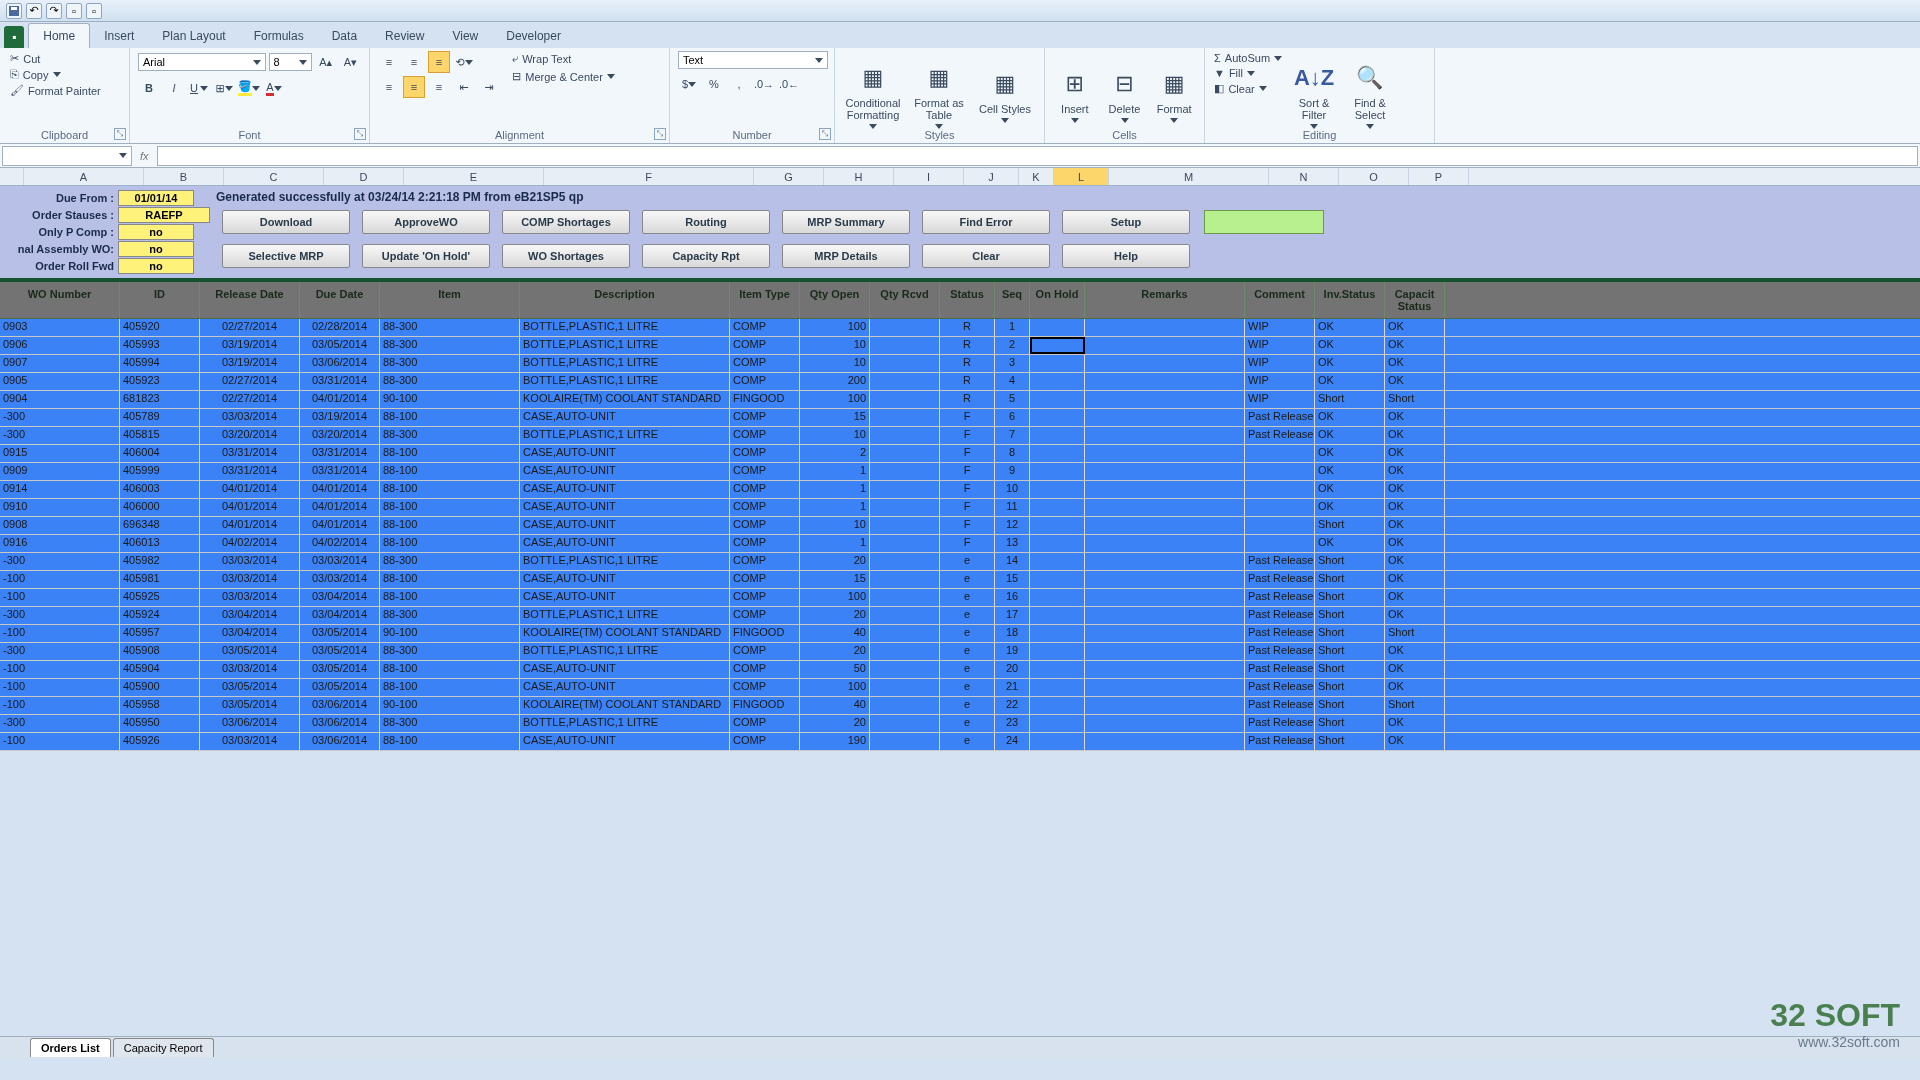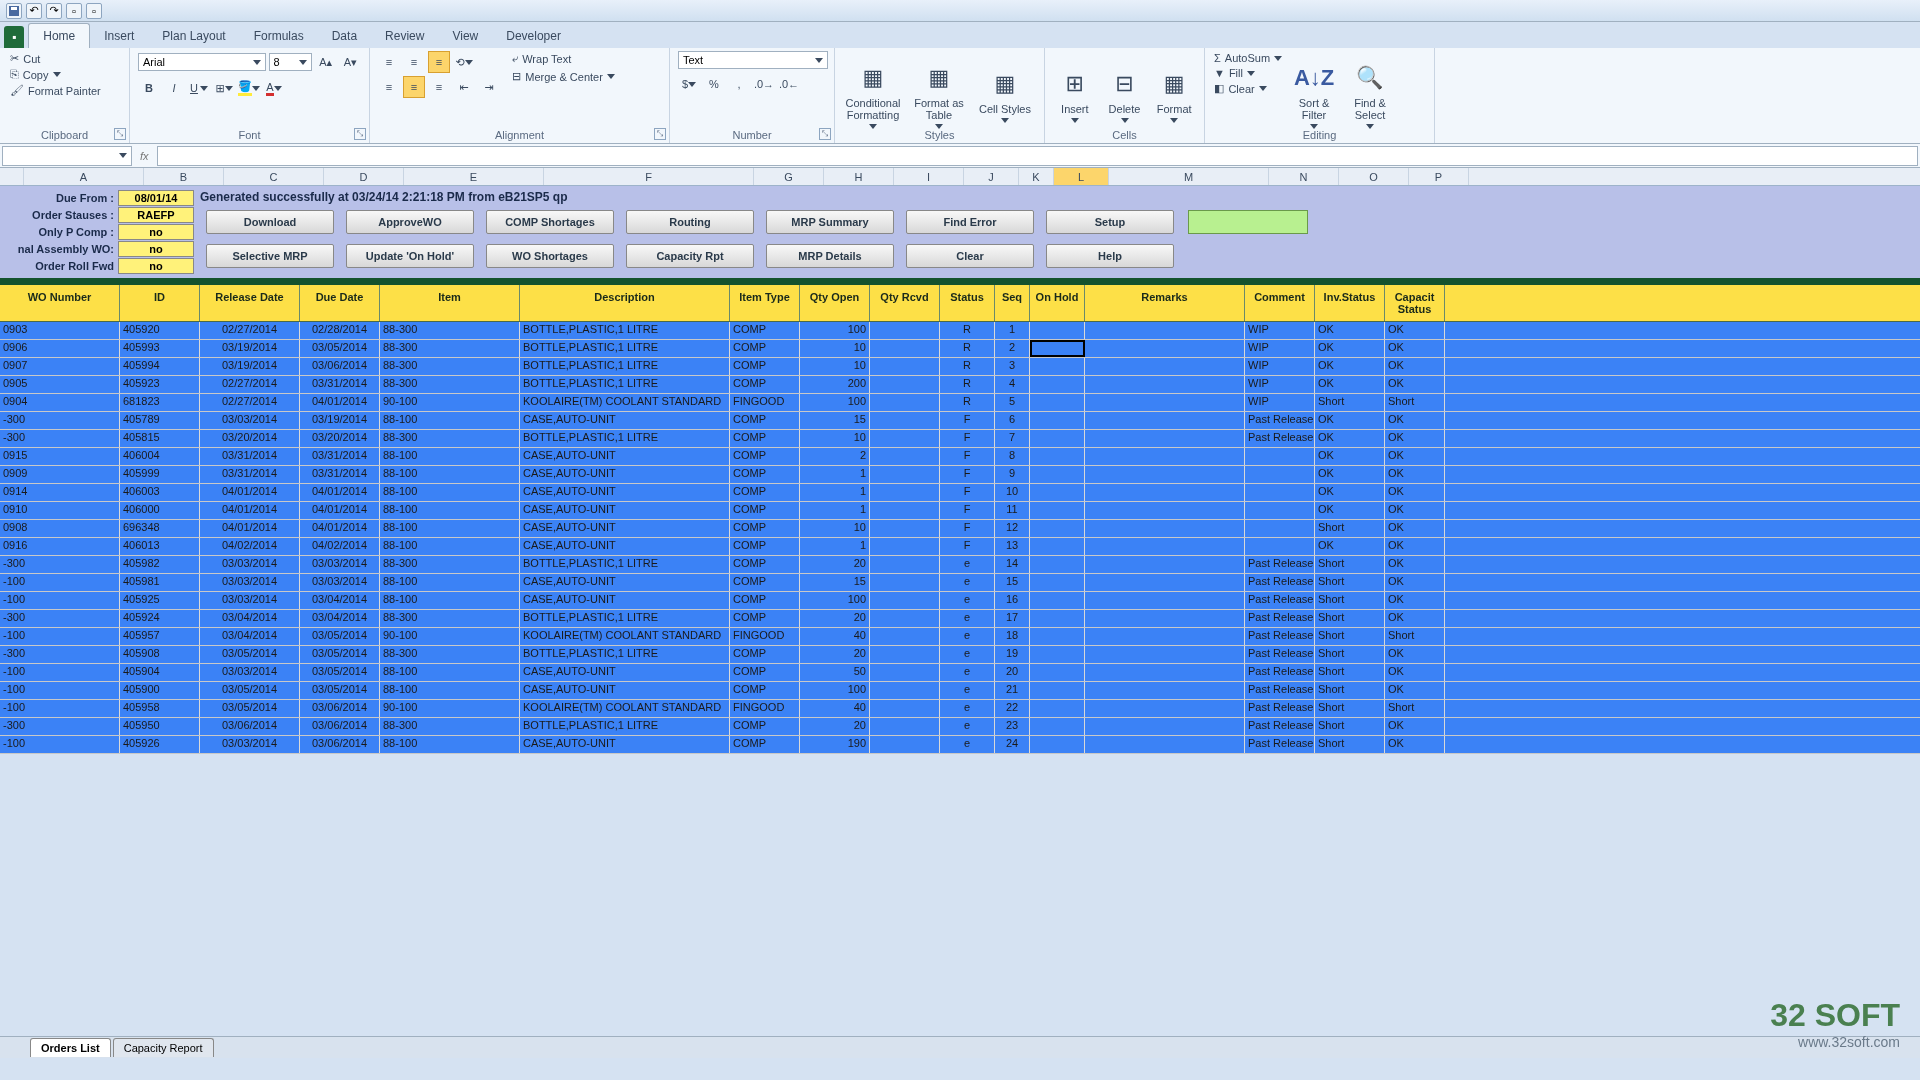--- a/index.html
+++ b/index.html
@@ -37,21 +37,21 @@
 .content{background:#b8c0e8;display:flex;flex-direction:column}
 .params{display:flex;padding:4px 2px;gap:8px}
 .param-block{display:flex;flex-direction:column;gap:1px}
 .prow{display:flex;align-items:center}
 .plabel{text-align:right;padding-right:4px;font-weight:bold;color:#1a2a4a;font-size:11px}
 .pval{background:#fff27a;border:1px solid #888;text-align:center;padding:1px;font-weight:bold;font-size:11px}
 .pval.empty{background:#fff27a}
 .abtn{background:linear-gradient(#f8f8f8,#d8d8d8);border:1px solid #888;border-radius:2px;padding:5px 4px;text-align:center;font-size:11px;font-weight:bold;color:#2a3a4a;cursor:pointer}
 .greenbtn{background:#b8f090;border:1px solid #6a9a4a;height:24px;width:120px}
 .gen-msg{font-weight:bold;color:#1a2a4a;padding:4px;font-size:12px}
-.data-headers{display:flex;background:#fde047;border-top:7px solid #14532d;border-bottom:1px solid #4a6a4a}
+.data-headers{display:flex;background:#737373;border-top:4px solid #14532d;border-bottom:1px solid #4a6a4a}
 .dh{border-right:1px solid #6a8a6a;padding:6px 2px;text-align:center;font-weight:bold;color:#1a2a1a;font-size:11px}
 .data-rows{background:#3b82f6}
 .drow{display:flex;border-bottom:1px solid #c8c8c8;height:18px}
 .dc{border-right:1px solid #d8d8d8;padding:1px 3px;font-size:11px;color:#1a1a1a;overflow:hidden;white-space:nowrap}
 .dc.r{text-align:right}
 .dc.c{text-align:center}
 .sel-cell{border:2px solid #000!important}
 .sheet-tabs{position:fixed;bottom:22px;left:0;right:0;background:#d8e2ee;height:22px;display:flex;align-items:center;padding-left:30px;gap:2px;border-top:1px solid #a0b0c0}
 .stab{background:#fff;border:1px solid #888;border-bottom:none;padding:3px 10px;font-size:11px;border-radius:3px 3px 0 0}
 .stab.active{font-weight:bold;background:#fff}
@@ -311,25 +311,25 @@
     <div class="ch" style="width:70px">O</div>
     <div class="ch" style="width:60px">P</div>
   </div>
 
 <div class="content">
   <div style="display:flex">
     <div class="params">
       <div class="param-block">
         <div class="prow">
             <div class="plabel" style="width:116px">Due From :</div>
-            <div class="pval" style="width:76px">08/01/14</div>
+            <div class="pval" style="width:76px">01/01/14</div>
           </div>
         <div class="prow">
             <div class="plabel" style="width:116px">Order Stauses :</div>
-            <div class="pval" style="width:76px">RAEFP</div>
+            <div class="pval" style="width:92px">RAEFP</div>
           </div>
         <div class="prow">
             <div class="plabel" style="width:116px">Only P Comp :</div>
             <div class="pval" style="width:76px">no</div>
           </div>
         <div class="prow">
             <div class="plabel" style="width:116px">nal Assembly WO:</div>
             <div class="pval" style="width:76px">no</div>
           </div>
         <div class="prow">

